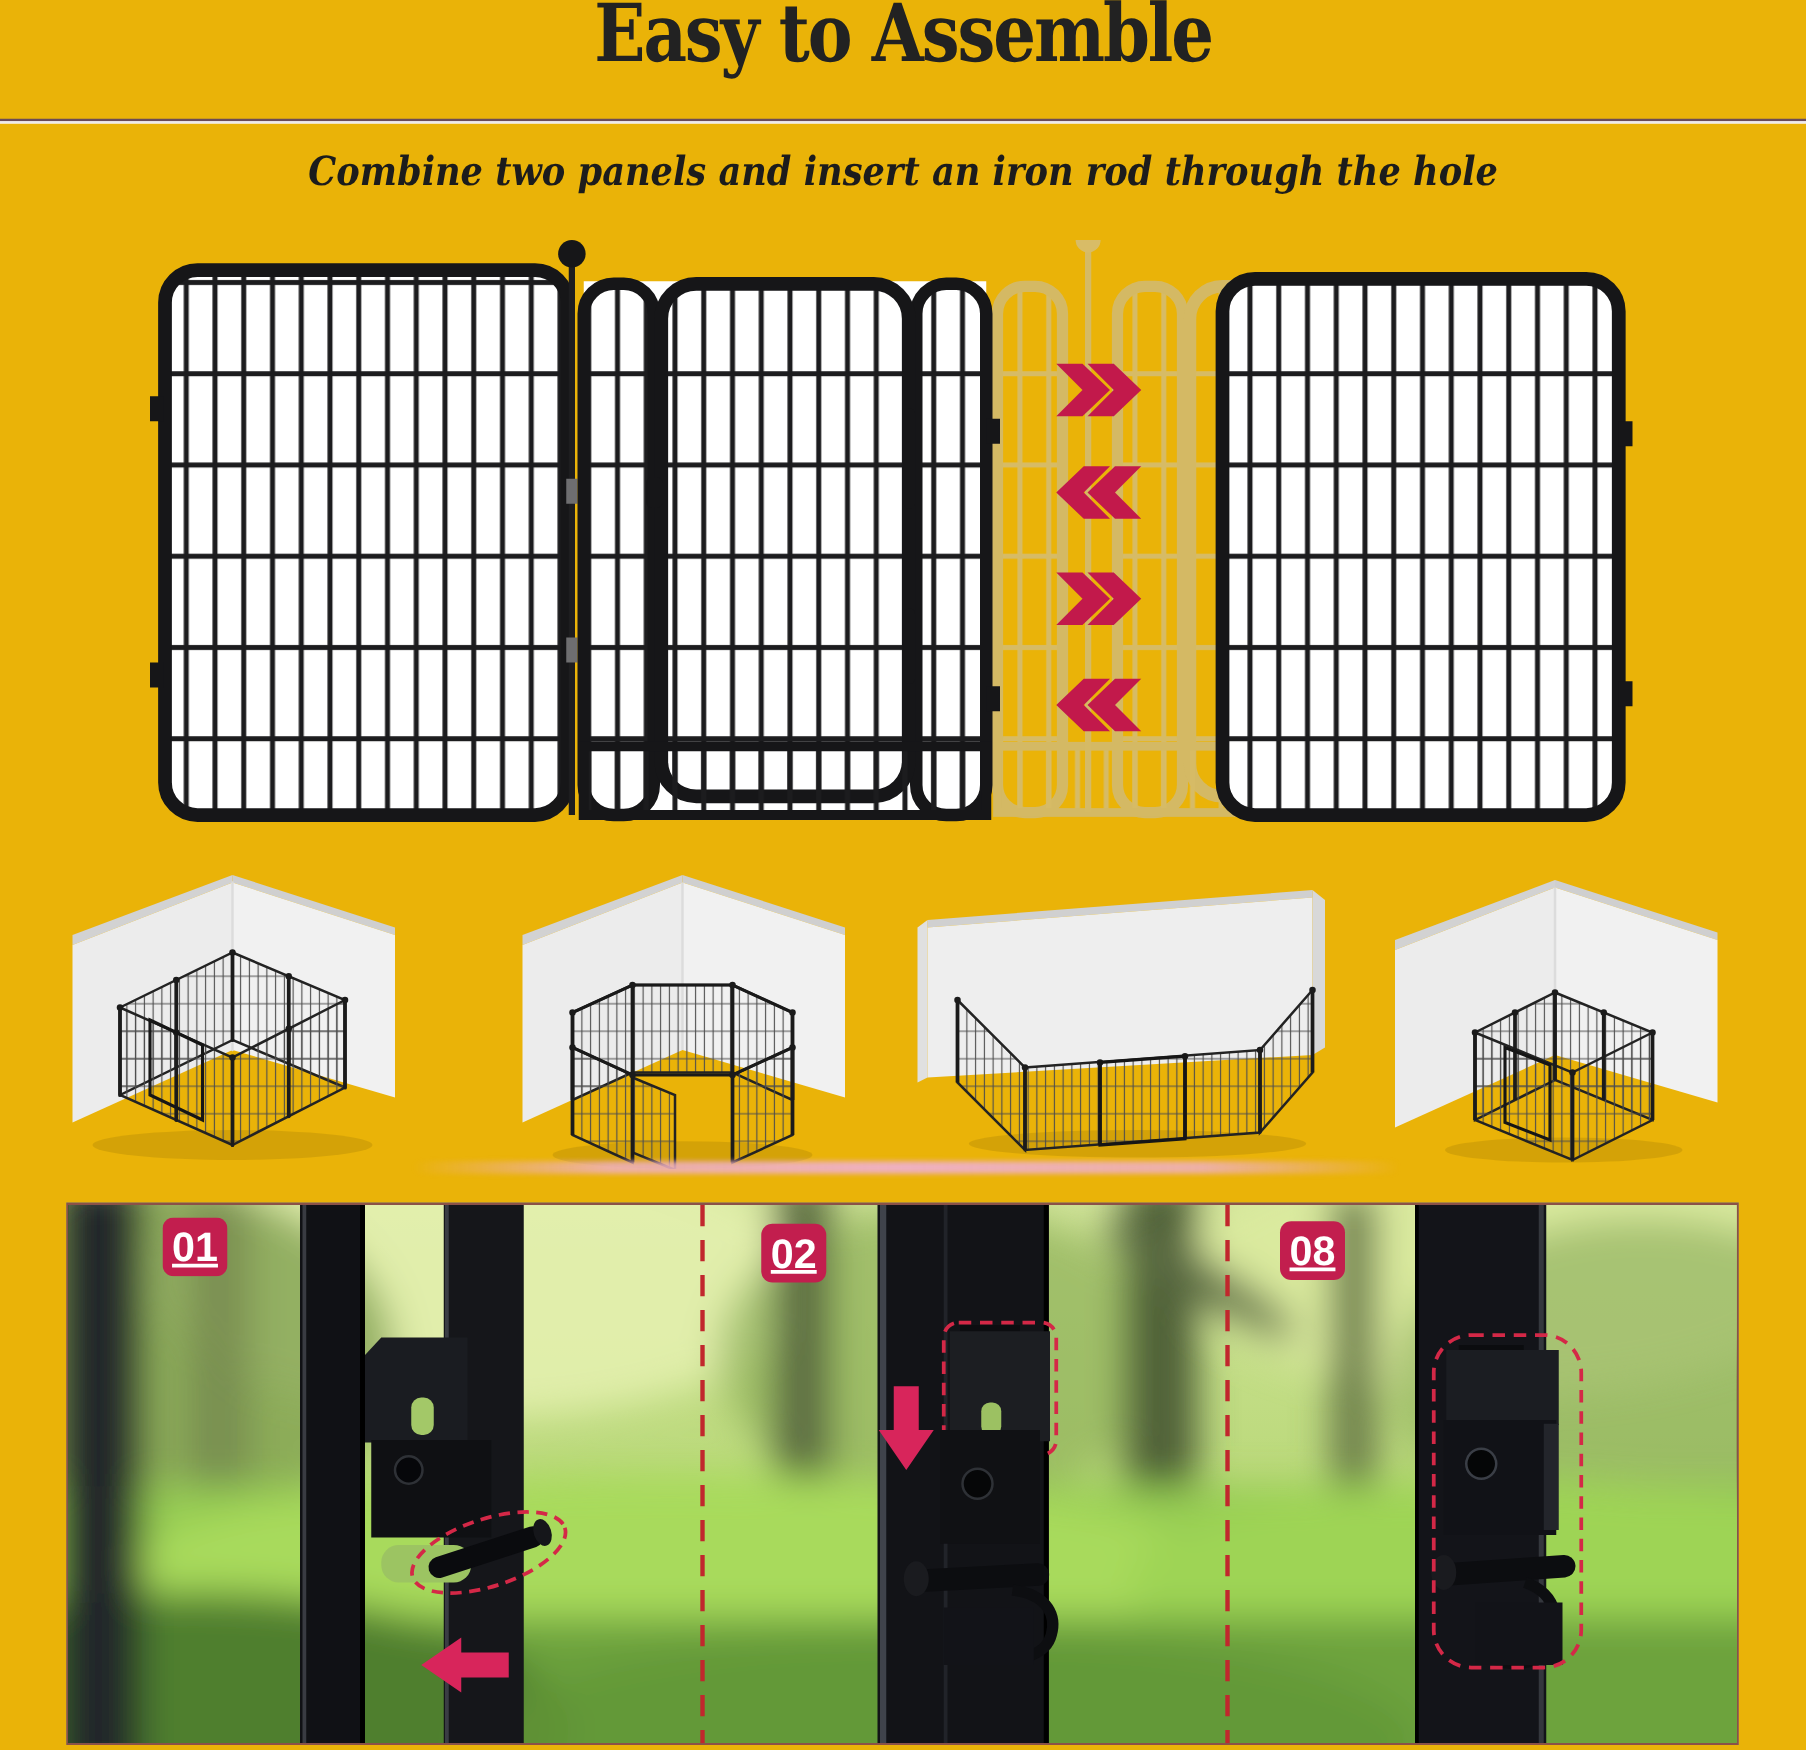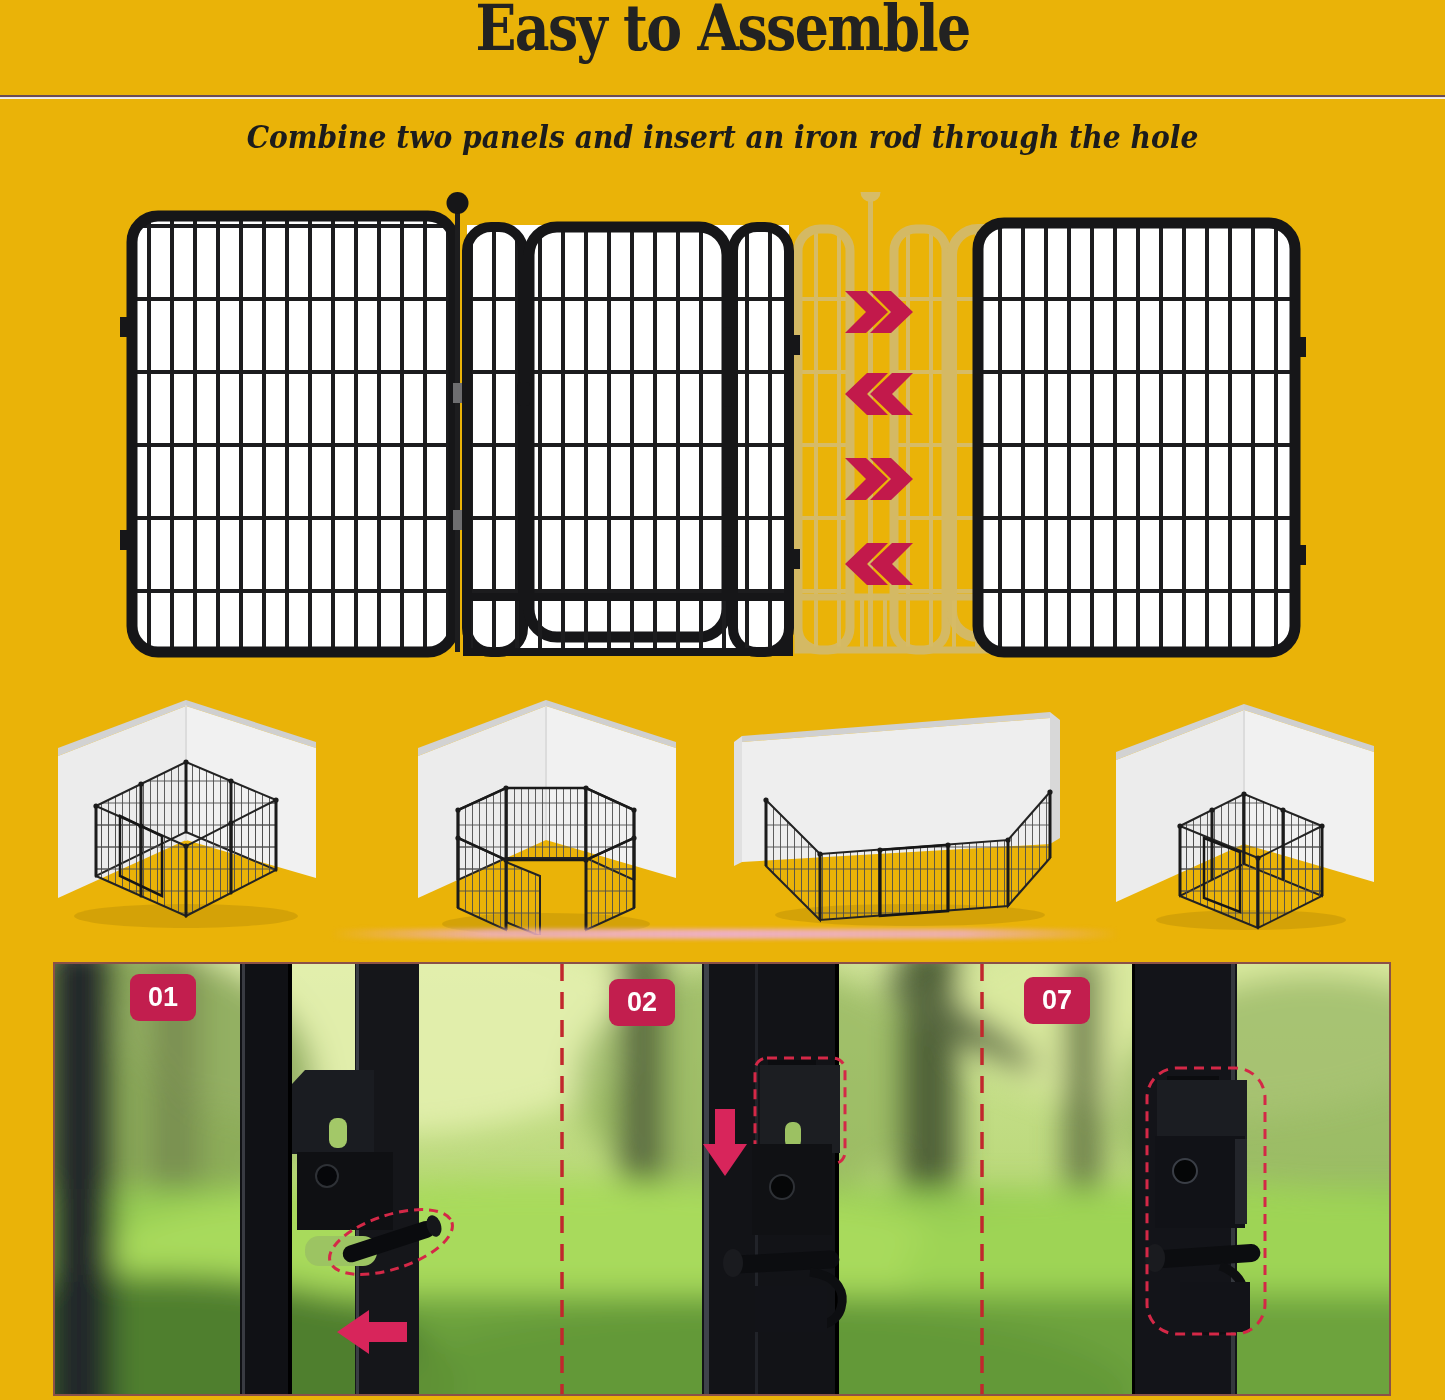--- a/index.html
+++ b/index.html
@@ -16,23 +16,23 @@
   .layer{position:absolute;left:0;}
   #assembly-svg{top:192px;height:470px;width:1445px;}
   #configs-svg{top:690px;height:245px;width:1445px;}
   #pink-band{position:absolute;top:929px;left:330px;width:790px;height:10px;border-radius:6px;
           background:linear-gradient(90deg,rgba(238,176,192,0) 0%,rgba(238,176,192,.85) 20%,
                      #eeb0c0 50%,rgba(238,176,192,.85) 80%,rgba(238,176,192,0) 100%);
           filter:blur(2px);}
   #photo{position:absolute;left:53px;top:962px;width:1338px;height:434px;box-sizing:border-box;
           border:2px solid #8a5148;overflow:hidden;background:#a9d15f;}
   #photo svg{position:absolute;left:0;top:0;}
-  .badge{position:absolute;width:66px;height:47px;background:#c21e4e;color:#fff;
-          border-radius:9px;text-align:center;font-weight:bold;font-size:27px;line-height:47px;
-          font-family:"Liberation Sans",sans-serif;}
+  .badge{position:absolute;width:52px;height:47px;background:#c21e4e;color:#fff;
+          border-radius:9px;text-align:center;font-weight:bold;font-size:33px;line-height:47px;
+          font-family:"Liberation Sans",sans-serif;text-decoration:underline;}
 </style>
 </head>
 <body>
 
 <div id="canvas">
 
   <h1 id="page-title">Easy to Assemble</h1>
   <div id="title-rule"></div>
   <p id="subtitle">Combine two panels and insert an iron rod through the hole</p>
 
@@ -336,16 +336,16 @@
         <rect x="1125" y="318" width="70" height="50" fill="#121318"></rect>
         <rect x="1092" y="104" width="118" height="266" rx="30" fill="none" stroke="#d42847" stroke-width="3" stroke-dasharray="10 7"></rect>
       </g>
 
       <line x1="507" y1="0" x2="507" y2="434" stroke="#c1272d" stroke-width="3.5" stroke-dasharray="17 11"></line>
       <line x1="927" y1="0" x2="927" y2="434" stroke="#c1272d" stroke-width="3.5" stroke-dasharray="17 11"></line>
     </svg>
 
     <div class="badge" style="left:75px;top:10px;">01</div>
     <div class="badge" style="left:554px;top:15px;text-align:center;">02</div>
-    <div class="badge" style="left:969px;top:13px;">07</div>
+    <div class="badge" style="left:969px;top:13px;">08</div>
   </div>
 
 </div>
 
 </body></html>

